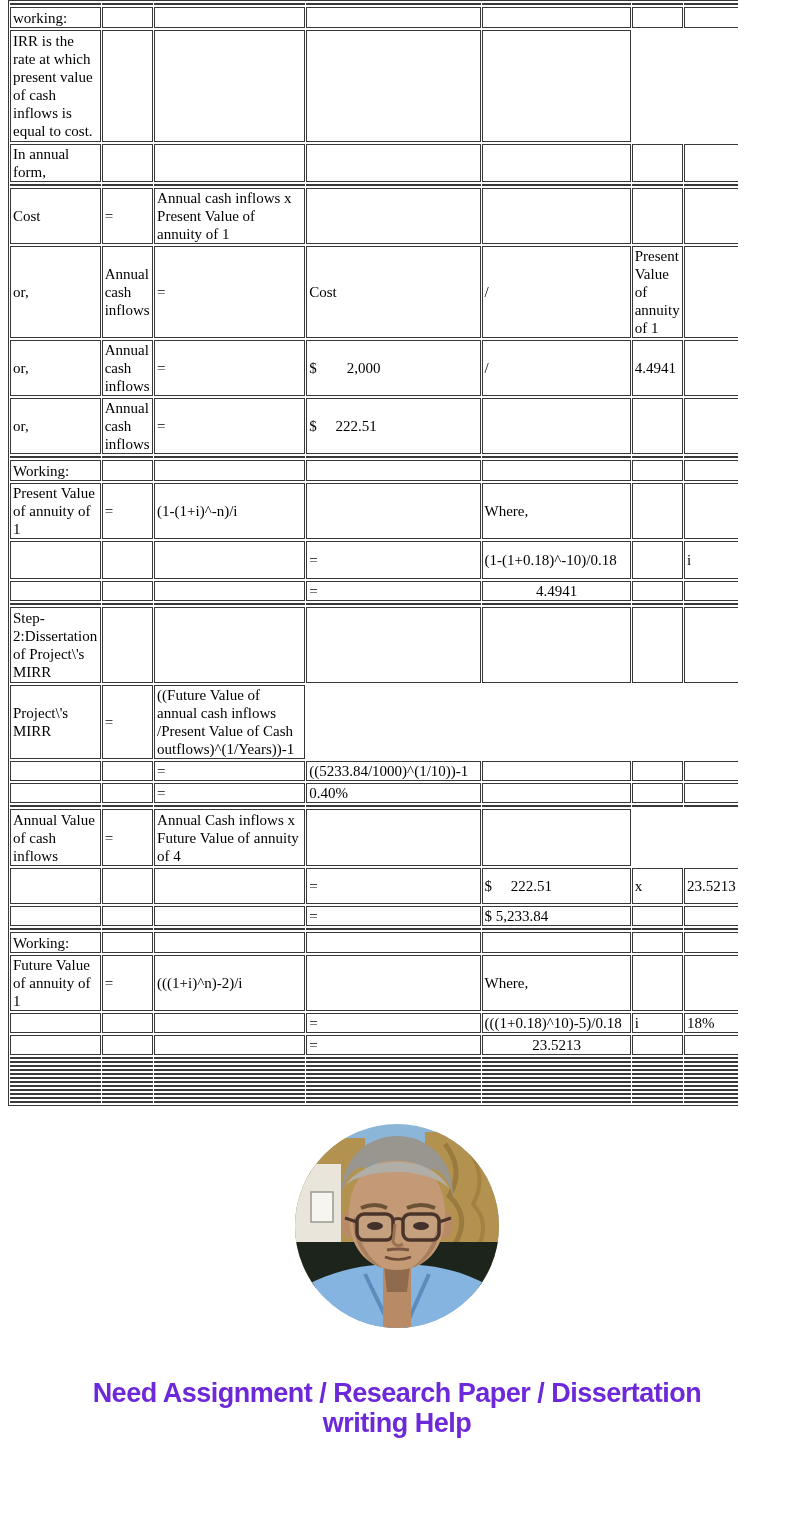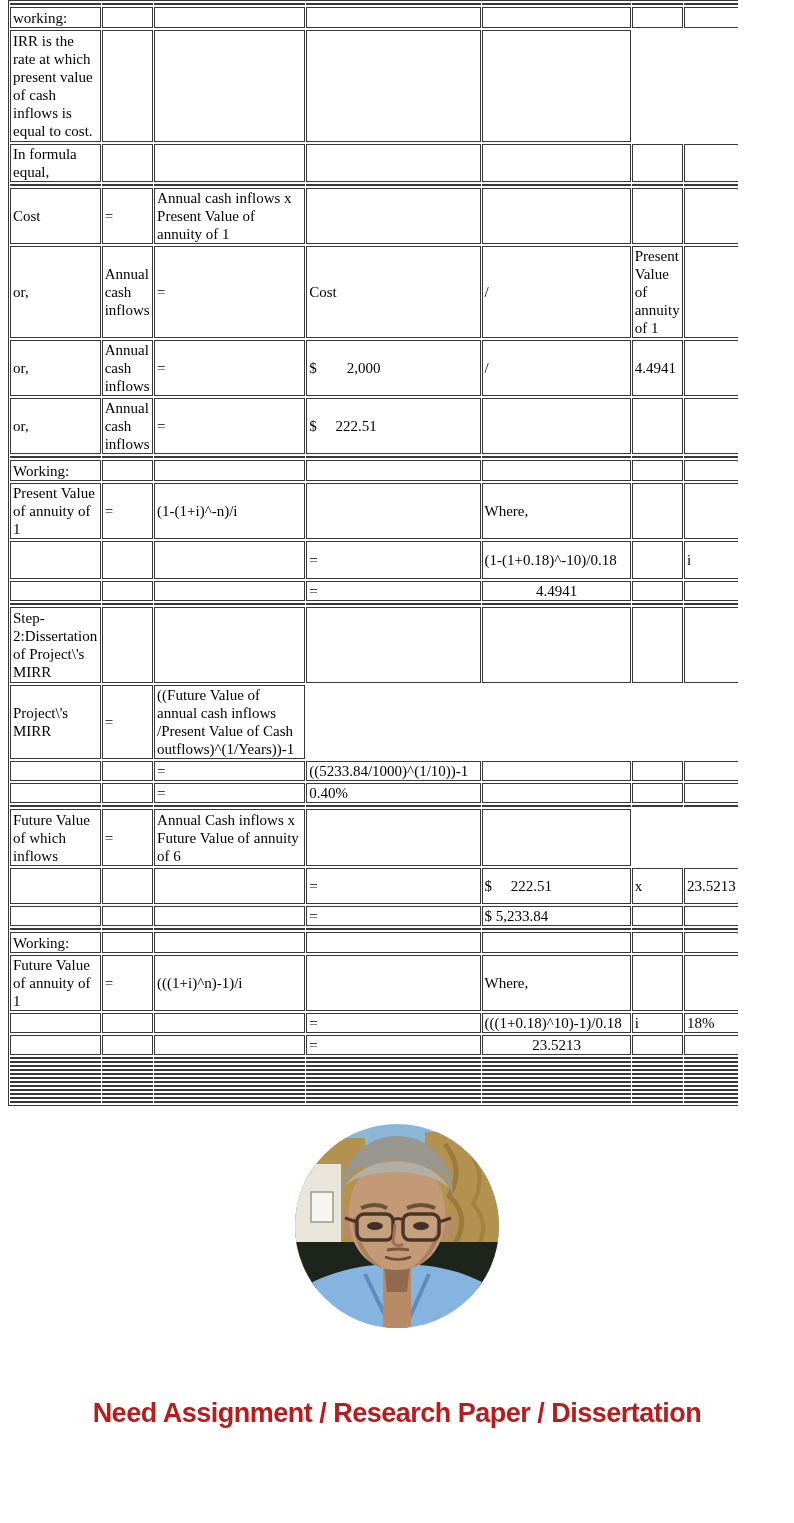--- a/index.html
+++ b/index.html
@@ -43,28 +43,28 @@
   td.pre   { white-space: pre; }
   td.center{ text-align: center; }
   td.vbottom { vertical-align: bottom; white-space: nowrap; }
   .avatar-wrap {
     margin-top: 18px;
     display: flex;
     justify-content: center;
   }
   .avatar-wrap svg { display: block; }
   .footer {
-    margin-top: 70px;
+    margin-top: 50px;
     text-align: center;
     font-family: "Liberation Sans", sans-serif;
     font-weight: bold;
     font-size: 27px;
     line-height: 30px;
     letter-spacing: -0.5px;
-    color: #b91c1c;
+    color: #6d28d9;
   }
 </style>
 </head>
 <body>
 
 <div class="sheet">
   <table class="grid">
     <colgroup>
       <col style="width:90px">
         <col style="width:51px">
@@ -103,21 +103,21 @@
           <td></td>
         </tr>
         <tr style="height: 112px;">
           <td>IRR is the rate at which present value of cash inflows is equal to cost.</td>
           <td></td>
           <td></td>
           <td></td>
           <td></td>
         </tr>
         <tr style="height: 38px;">
-          <td>In formula equal,</td>
+          <td>In annual form,</td>
           <td></td>
           <td></td>
           <td></td>
           <td></td>
           <td></td>
           <td></td>
           <td></td>
           <td></td>
           <td></td>
         </tr>
@@ -292,23 +292,23 @@
           <td></td>
           <td></td>
           <td></td>
           <td></td>
           <td></td>
           <td></td>
           <td></td>
           <td></td>
         </tr>
         <tr style="height: 57px;">
-          <td>Future Value of which inflows</td>
-          <td>=</td>
-          <td>Annual Cash inflows x Future Value of annuity of 6</td>
+          <td>Annual Value of cash inflows</td>
+          <td>=</td>
+          <td>Annual Cash inflows x Future Value of annuity of 4</td>
           <td></td>
           <td></td>
         </tr>
         <tr style="height: 36px;">
           <td></td>
           <td></td>
           <td></td>
           <td>=</td>
           <td class="pre">$     222.51</td>
           <td>x</td>
@@ -349,33 +349,33 @@
           <td></td>
           <td></td>
           <td></td>
           <td></td>
           <td></td>
           <td></td>
         </tr>
         <tr style="height: 52px;">
           <td>Future Value of annuity of 1</td>
           <td>=</td>
-          <td>(((1+i)^n)-1)/i</td>
+          <td>(((1+i)^n)-2)/i</td>
           <td></td>
           <td>Where,</td>
           <td></td>
           <td></td>
           <td></td>
         </tr>
         <tr style="height: 19px;">
           <td></td>
           <td></td>
           <td></td>
           <td>=</td>
-          <td>(((1+0.18)^10)-1)/0.18</td>
+          <td>(((1+0.18)^10)-5)/0.18</td>
           <td>i</td>
           <td>18%</td>
           <td></td>
           <td></td>
         </tr>
         <tr style="height: 19px;">
           <td></td>
           <td></td>
           <td></td>
           <td>=</td>
@@ -572,13 +572,14 @@
       <ellipse cx="126" cy="102" rx="8" ry="4" fill="#42302a"></ellipse>
       <path d="M100,100 L98,118 Q102,124 108,120" stroke="#9c7150" stroke-width="3" fill="none"></path>
       <path d="M92,126 Q103,124 114,126" stroke="#7a5640" stroke-width="3" fill="none"></path>
       <path d="M90,133 Q103,138 116,133" stroke="#6b4a38" stroke-width="2.5" fill="none"></path>
     </g>
   </svg>
 </div>
 
 <div class="footer">
   <div>Need Assignment / Research Paper / Dissertation</div>
+  <div>writing Help</div>
 </div>
 
 </body></html>

